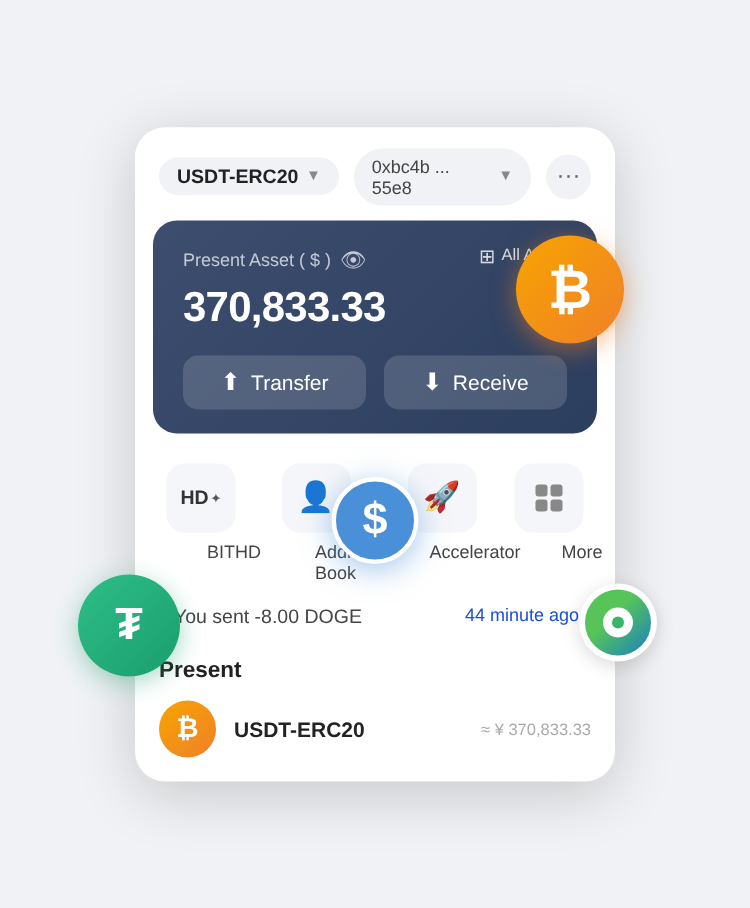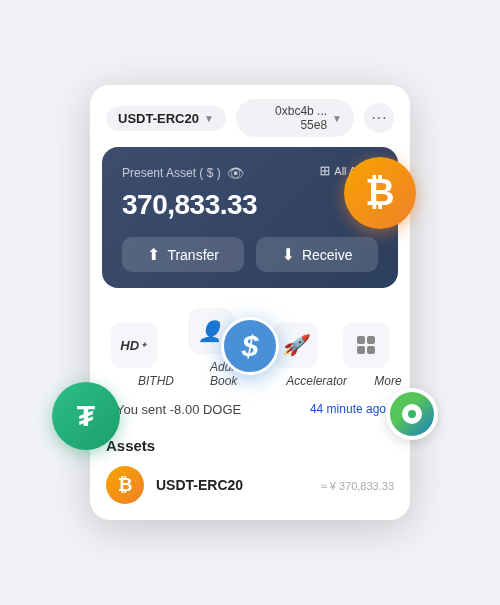--- a/index.html
+++ b/index.html
@@ -55,21 +55,20 @@
       background: #f0f2f5;
       border-radius: 20px;
       padding: 5px 12px;
       display: flex;
       align-items: center;
       gap: 5px;
       cursor: pointer;
       font-size: 12px;
       color: #444;
       flex: 1;
-      text-align: right;
     }
 
     .address-selector .chevron {
       font-size: 10px;
       color: #888;
     }
 
     .more-btn {
       width: 30px;
       height: 30px;
@@ -172,23 +171,22 @@
       font-size: 36px;
       color: #fff;
       font-weight: 900;
     }
 
     
     .quick-actions {
       padding: 8px 12px 4px 12px;
       display: flex;
       justify-content: space-around;
-      align-items: flex-end;
+      align-items: flex-start;
       position: relative;
-      font-style: italic;
     }
 
     .quick-action-item {
       display: flex;
       flex-direction: column;
       align-items: center;
       gap: 6px;
       cursor: pointer;
       min-width: 64px;
     }
@@ -473,21 +471,21 @@
   </div>
 
   <div class="transaction-row">
     <div class="tx-dot"></div>
     <span class="tx-text">You sent -8.00 DOGE</span>
     <span class="tx-time">44 minute ago</span>
     <span class="tx-chevron">›</span>
   </div>
 
   <div class="assets-section">
-    <div class="assets-header">Assets</div>
+    <div class="assets-header">Present</div>
     <div class="asset-row">
       <div class="asset-icon">
         <span>₿</span>
       </div>
       <span class="asset-name">USDT-ERC20</span>
       <div class="asset-balance">
         <div class="asset-cny">≈ ¥ 370,833.33</div>
       </div>
     </div>
   </div>

